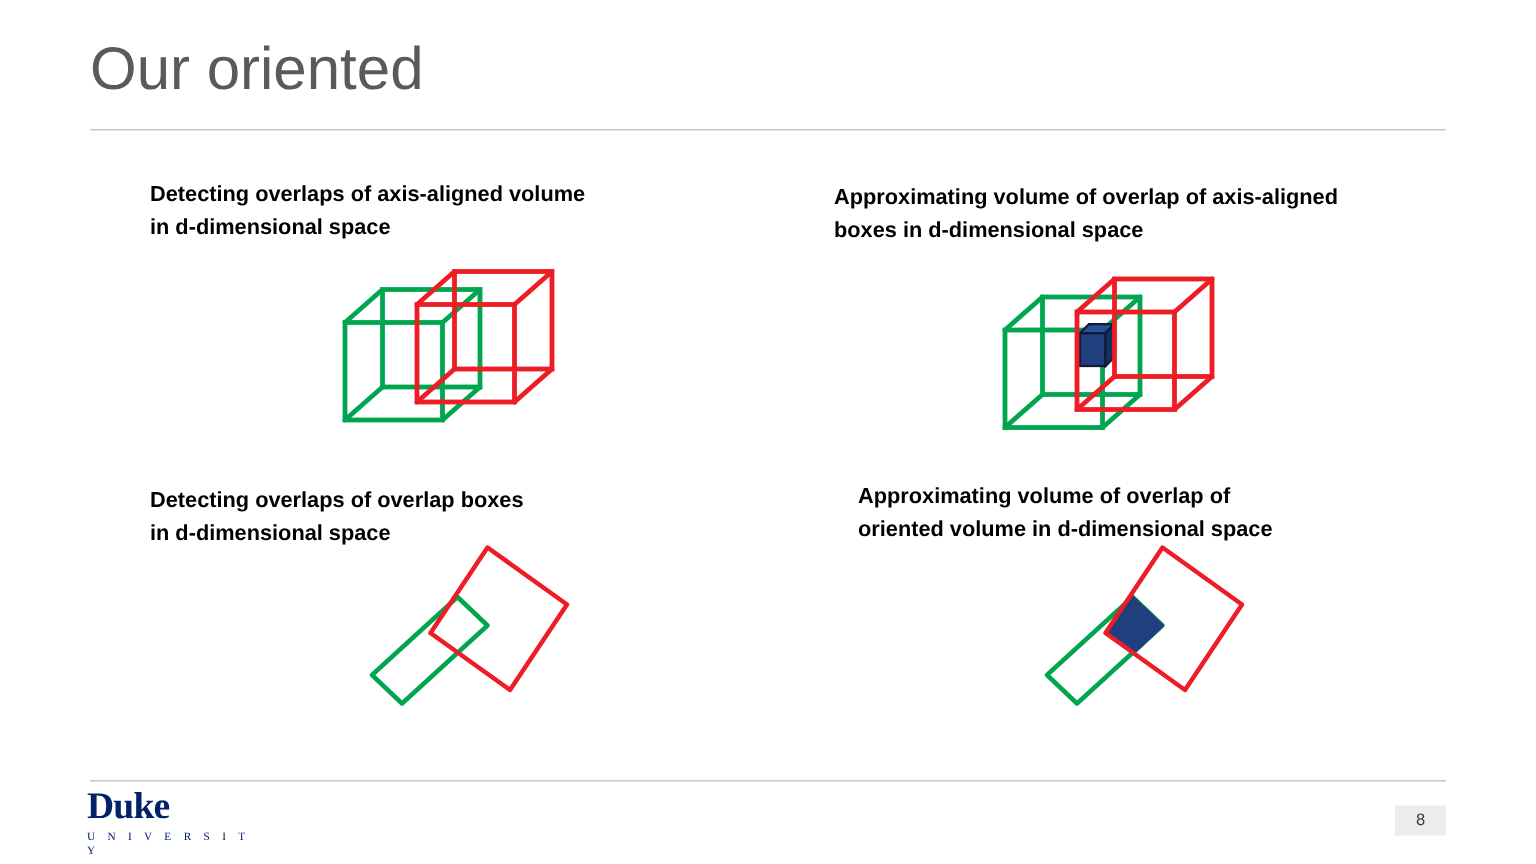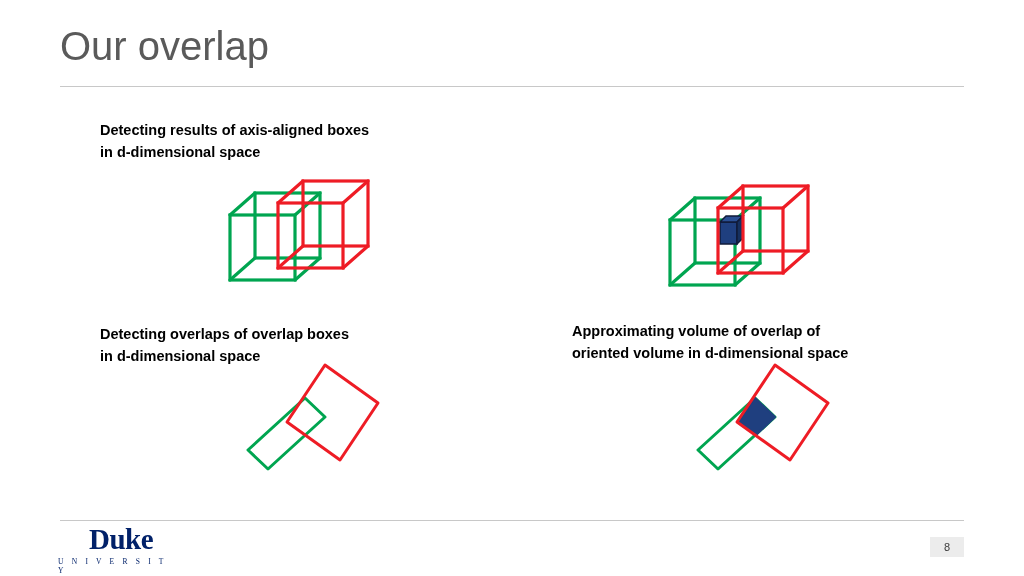--- a/index.html
+++ b/index.html
@@ -82,48 +82,51 @@
   }
   .duke-logo {
     position: absolute;
     left: 58px;
     top: 525px;
     width: 110px;
     color: #012169;
   }
   .duke-word {
     font-family: "Liberation Serif", serif;
-    font-size: 29px;
+    font-size: 25px;
     font-weight: bold;
     line-height: 1;
     color: #012169;
     letter-spacing: -0.5px;
-    margin-left: 31px;
   }
   .duke-sub {
     font-family: "Liberation Serif", serif;
     font-size: 7.5px;
     letter-spacing: 3.2px;
     color: #012169;
     margin-top: 3px;
   }
 </style>
 </head>
 <body>
 
 <div class="slide">
 
-  <div class="slide-title">Our overlap</div>
+  <div class="slide-title">Our oriented</div>
   <div class="title-rule"></div>
 
   <div class="caption cap-1">
-    <span>Detecting results of axis-aligned boxes</span><br>
+    <span>Detecting overlaps of axis-aligned volume</span><br>
     <span>in d-dimensional space</span>
   </div>
 
+  <div class="caption cap-2">
+    <span>Approximating volume of overlap of axis-aligned</span><br>
+    <span>boxes in d-dimensional space</span>
+  </div>
 
   <div class="caption cap-3">
     <span>Detecting overlaps of overlap boxes</span><br>
     <span>in d-dimensional space</span>
   </div>
 
   <div class="caption cap-4">
     <span>Approximating volume of overlap of</span><br>
     <span>oriented volume in d-dimensional space</span>
   </div>

